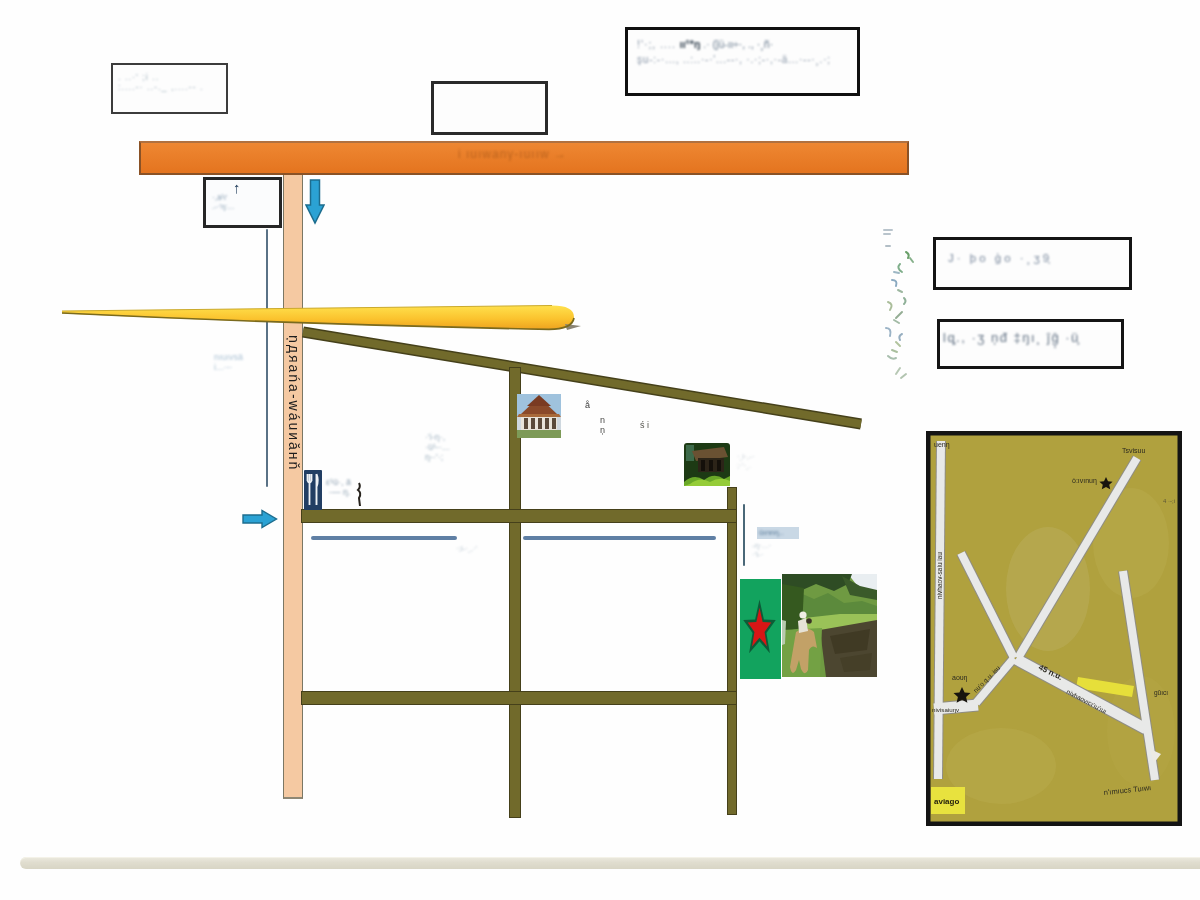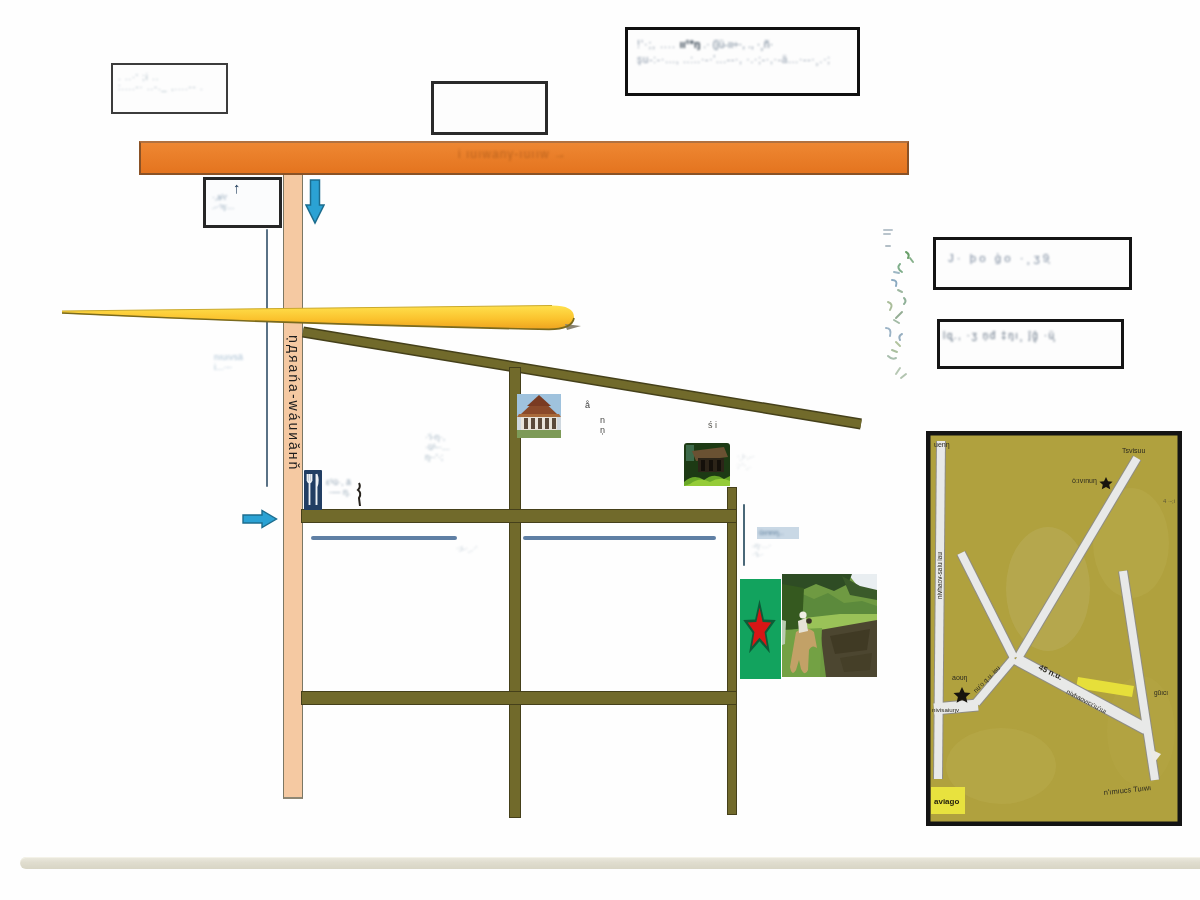--- a/index.html
+++ b/index.html
@@ -109,21 +109,21 @@
 <div class="abs blur1" style="left:456px;top:544px;width:50px;font-size:8px;color:#b6c4ce;">·;i-·¸,·'</div>
 
 <div class="abs" style="left:311px;top:536px;width:146px;height:3.5px;background:#5f7fa4;border-radius:2px;"></div>
 
 <div class="abs" style="left:523px;top:536px;width:193px;height:3.5px;background:#5f7fa4;border-radius:2px;"></div>
 
 <div class="abs blur1" style="left:425px;top:432px;width:70px;font-size:9px;color:#9fb2c0;">·'i-η·,<br>·ü¹-·...<br>η-·'·;</div>
 
 <div class="abs" style="left:585px;top:400px;font-size:9px;color:#3a3a3a;filter:blur(0.4px);">å</div>
 <div class="abs" style="left:600px;top:415px;font-size:9px;color:#4a4a48;filter:blur(0.4px);">n<br>ņ</div>
-<div class="abs" style="left:666px;top:420px;font-size:9px;color:#55544e;filter:blur(0.4px);padding-left:42px;">ś i</div>
+<div class="abs" style="left:598px;top:420px;font-size:9px;color:#55544e;filter:blur(0.4px);padding-left:42px;">ś i</div>
 
 <svg class="abs" style="left:684px;top:443px;" width="46" height="43" viewBox="0 0 46 43">
   <rect x="0" y="0" width="46" height="43" rx="3" fill="#1d3a14"></rect>
   <rect x="2" y="2" width="8" height="16" fill="#3d6a4a"></rect>
   <path d="M8,8 L40,4 L44,14 L12,18 Z" fill="#6a5132"></path>
   <rect x="14" y="15" width="26" height="14" fill="#2c2418"></rect>
   <rect x="17" y="17" width="4" height="11" fill="#14100a"></rect>
   <rect x="25" y="17" width="4" height="11" fill="#14100a"></rect>
   <rect x="33" y="17" width="4" height="11" fill="#14100a"></rect>
   <path d="M0,39 Q10,30 20,37 Q30,29 40,36 L46,33 L46,43 L0,43 Z" fill="#6aa828"></path>
@@ -166,21 +166,21 @@
   <circle cx="21" cy="41" r="3.6" fill="#f0ede4"></circle>
   <circle cx="27" cy="47" r="2.8" fill="#3a3226"></circle>
 </svg>
 
 <div class="abs" style="left:933px;top:237px;width:193px;height:47px;border:3px solid #141414;background:#fdfdfd;"></div>
 
 <div class="abs blur1" style="left:948px;top:252px;width:180px;font-size:11.5px;color:#75859a;letter-spacing:3px;">J·  þo  ģo  ·¸ʒ9̦</div>
 
 <div class="abs" style="left:937px;top:319px;width:181px;height:44px;border:3px solid #141414;background:#fdfdfd;"></div>
 
-<div class="abs blur08" style="left:943px;top:330px;width:176px;font-size:10px;color:#5e6e80;letter-spacing:1.5px;">lq̧., ·ʒ ņđ ‡ŋı¸ ĵĝ̦ ·ü̧</div>
+<div class="abs blur08" style="left:943px;top:330px;width:176px;font-size:13px;color:#5e6e80;letter-spacing:1.5px;">lq̧., ·ʒ ņđ ‡ŋı¸ ĵĝ̦ ·ü̧</div>
 
 <svg class="abs" style="left:876px;top:224px;" width="60" height="160" viewBox="0 0 60 160">
   <g fill="none" stroke-linecap="round">
     <path d="M8,6 L16,6 M8,10 L14,10" stroke="#b9c4cc" stroke-width="2"></path>
     <path d="M10,22 L14,22" stroke="#b2bec6" stroke-width="2"></path>
     <path d="M30,28 q4,2 2,6" stroke="#6aa06a" stroke-width="2"></path>
     <path d="M24,40 q-4,4 2,8" stroke="#7fae8a" stroke-width="2"></path>
     <path d="M16,56 q6,0 4,6" stroke="#8aa9c0" stroke-width="2"></path>
     <path d="M22,66 l4,2" stroke="#9db7a0" stroke-width="2"></path>
     <path d="M12,78 q6,2 2,8" stroke="#aabd9a" stroke-width="2"></path>

